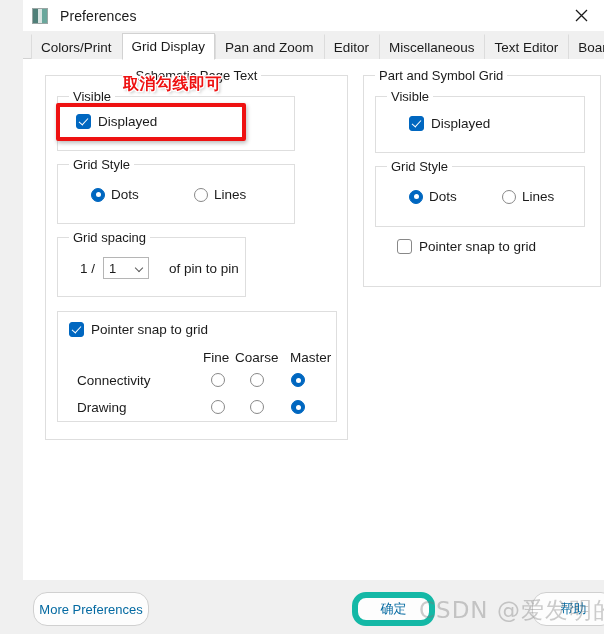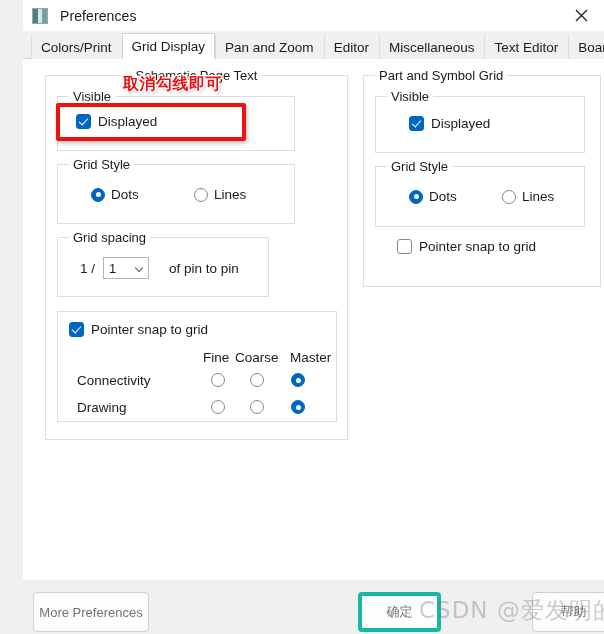--- a/index.html
+++ b/index.html
@@ -239,34 +239,33 @@
 
   
   .footer {
     flex: 0 0 54px;
     height: 54px;
     background: #f0f0f0;
     position: relative;
   }
   .btn {
     position: absolute;
-    height: 40px;
+    height: 34px;
     border: 1px solid #d0d0d0;
-    border-radius: 4px;
+    border-radius: 14px;
     background: #fdfdfd;
     display: flex; align-items: center; justify-content: center;
     font-size: 13px;
-    color: #737373;
+    color: #0369a1;
     cursor: default;
     white-space: nowrap;
   }
   .btn.primary {
-    border: 4px solid #14b8a6;
+    border: 6px solid #14b8a6;
     background: #fdfdfd;
-    margin-left: 6px;
   }
 
   .watermark {
     position: absolute;
     z-index: 30;
     font-family: "DejaVu Sans", sans-serif;
     font-size: 23px;
     color: rgba(120,120,120,.38);
     white-space: nowrap;
     pointer-events: none;
@@ -334,21 +333,21 @@
         <div class="row" style="left:33px; top:22px;">
           <span class="rb on"></span>
           <span class="rb-label">Dots</span>
         </div>
         <div class="row" style="left:136px; top:22px;">
           <span class="rb"></span>
           <span class="rb-label">Lines</span>
         </div>
       </div>
 
-      <div class="group" style="left:11px; top:161px; width:212px; height:60px;">
+      <div class="group" style="left:11px; top:161px; width:189px; height:60px;">
         <span class="legend">Grid spacing</span>
         <div class="row" style="left:22px; top:19px;">
           <span class="static-text">1 /</span>
           <span class="combo" style="margin-left:8px;">
             <span>1</span>
             <span class="chev"></span>
           </span>
           <span class="static-text" style="margin-left:20px;">of pin to pin</span>
         </div>
       </div>

